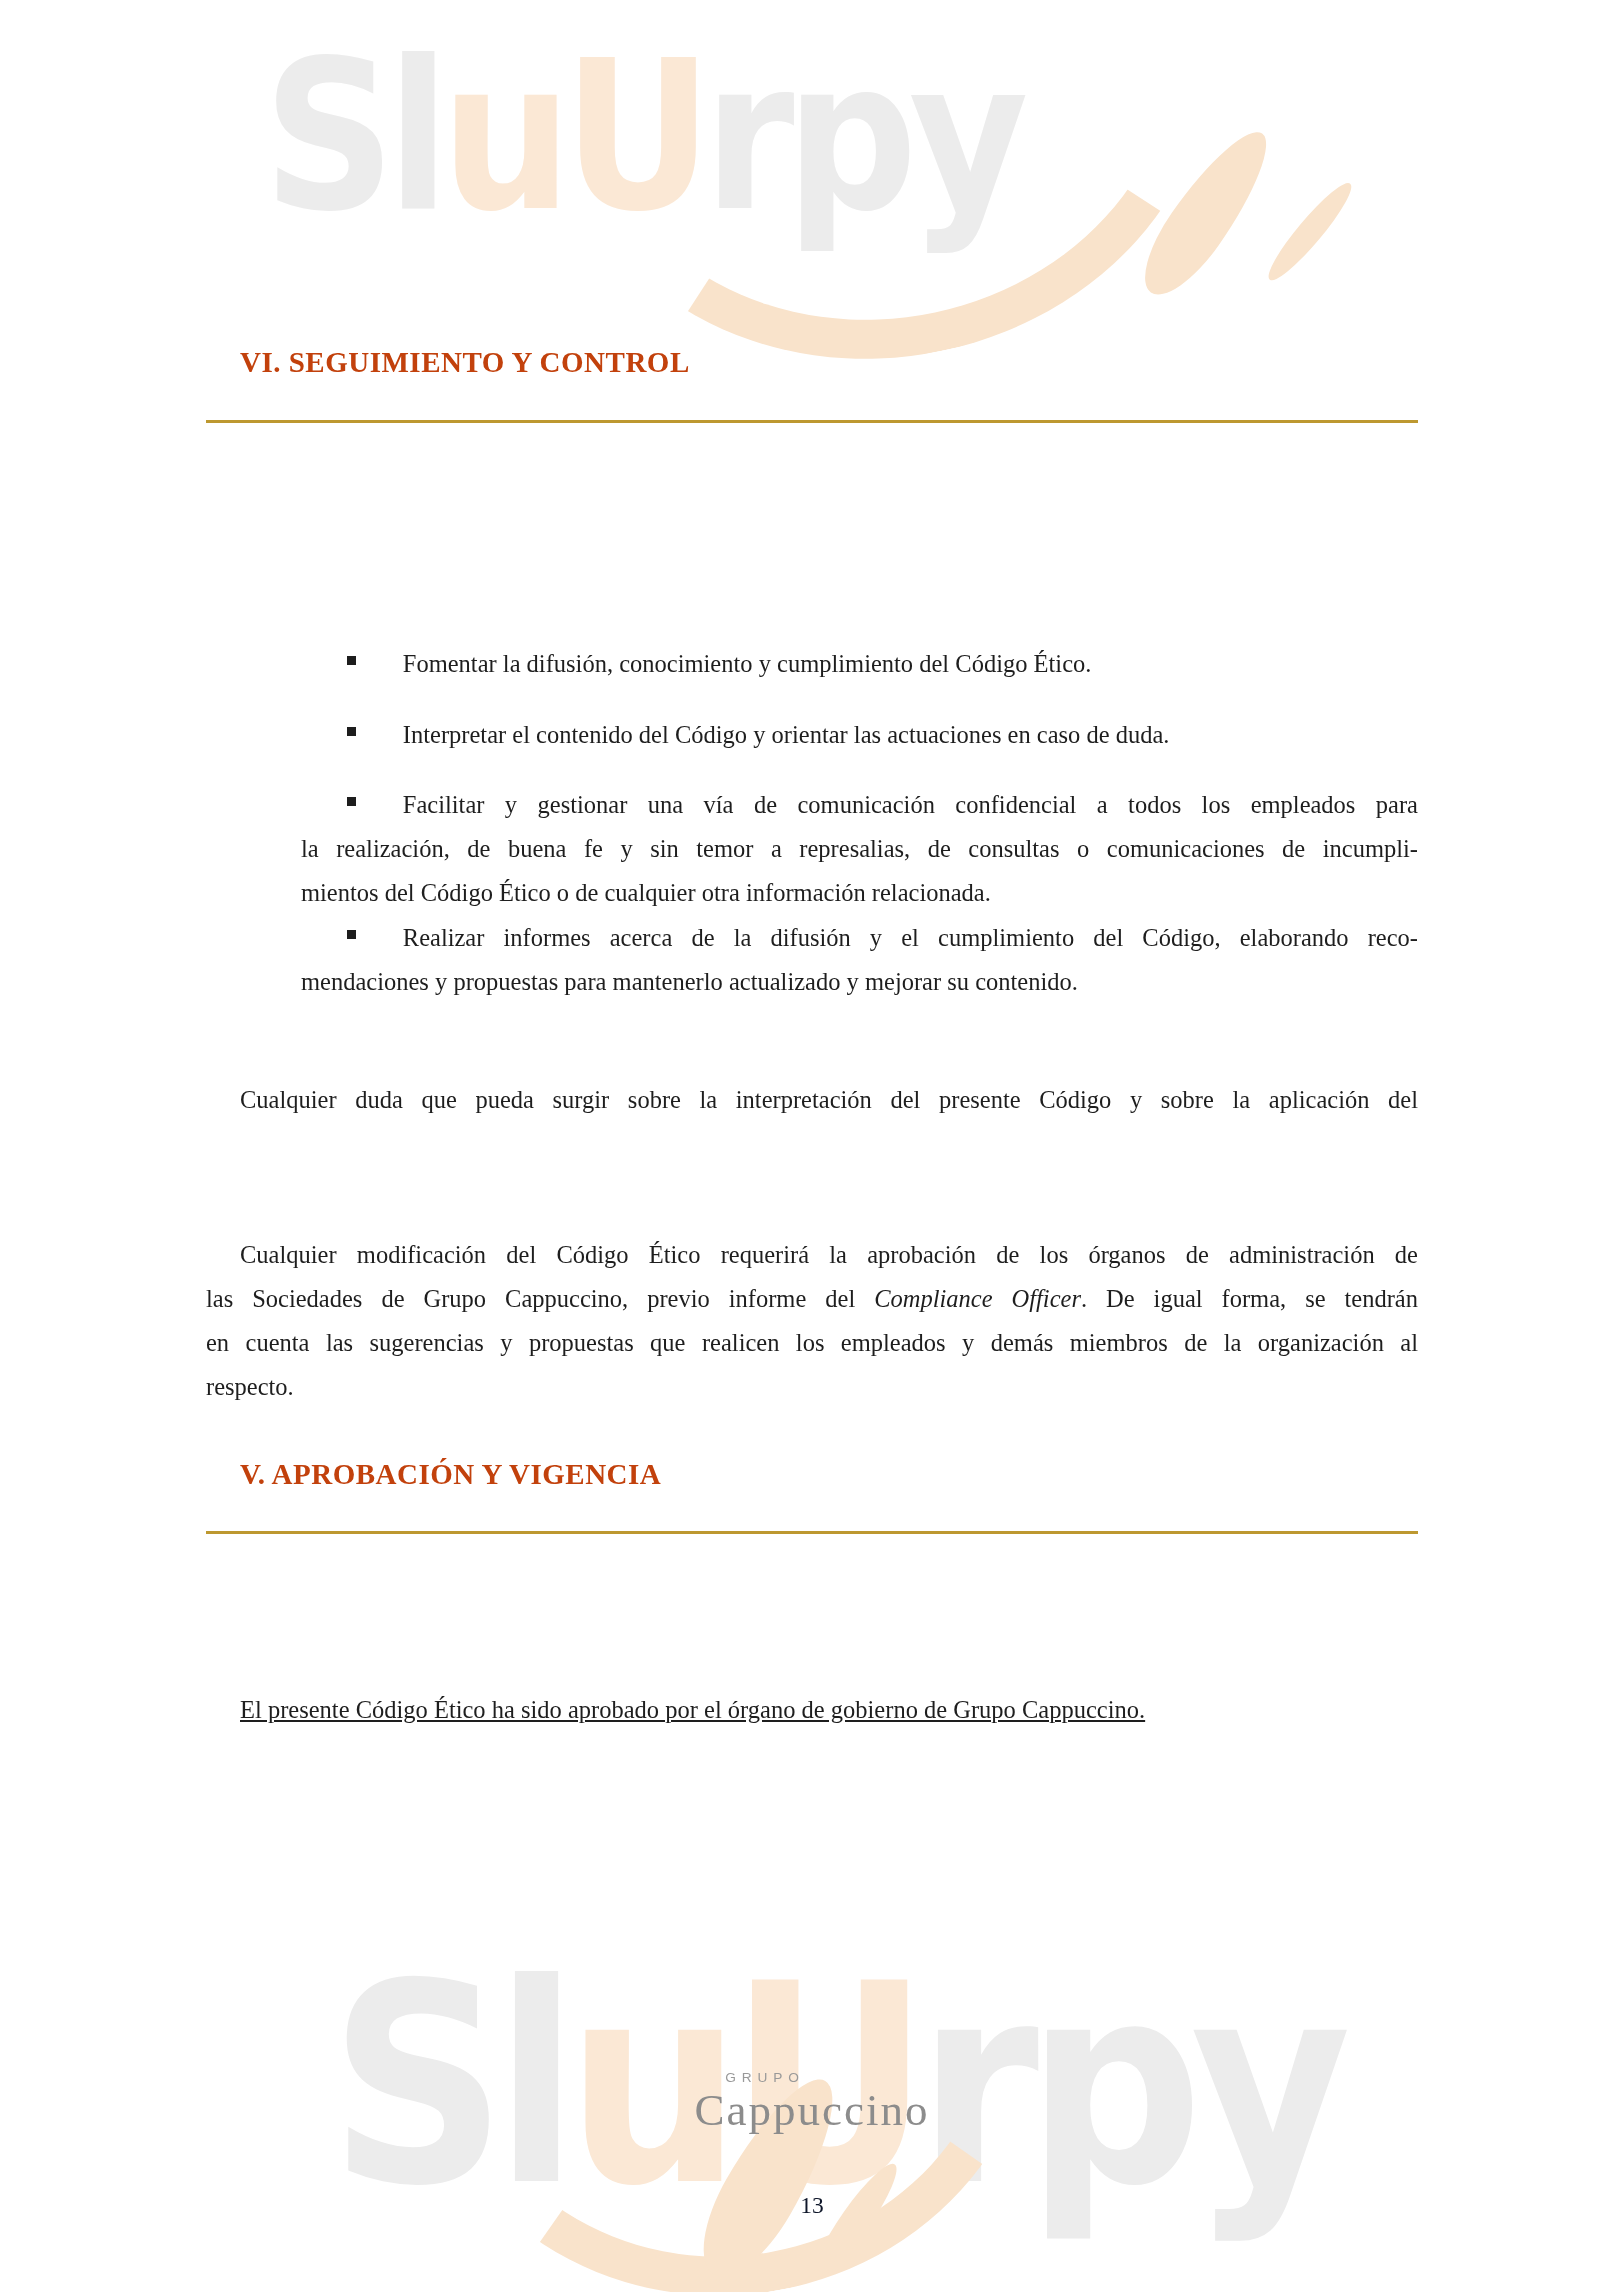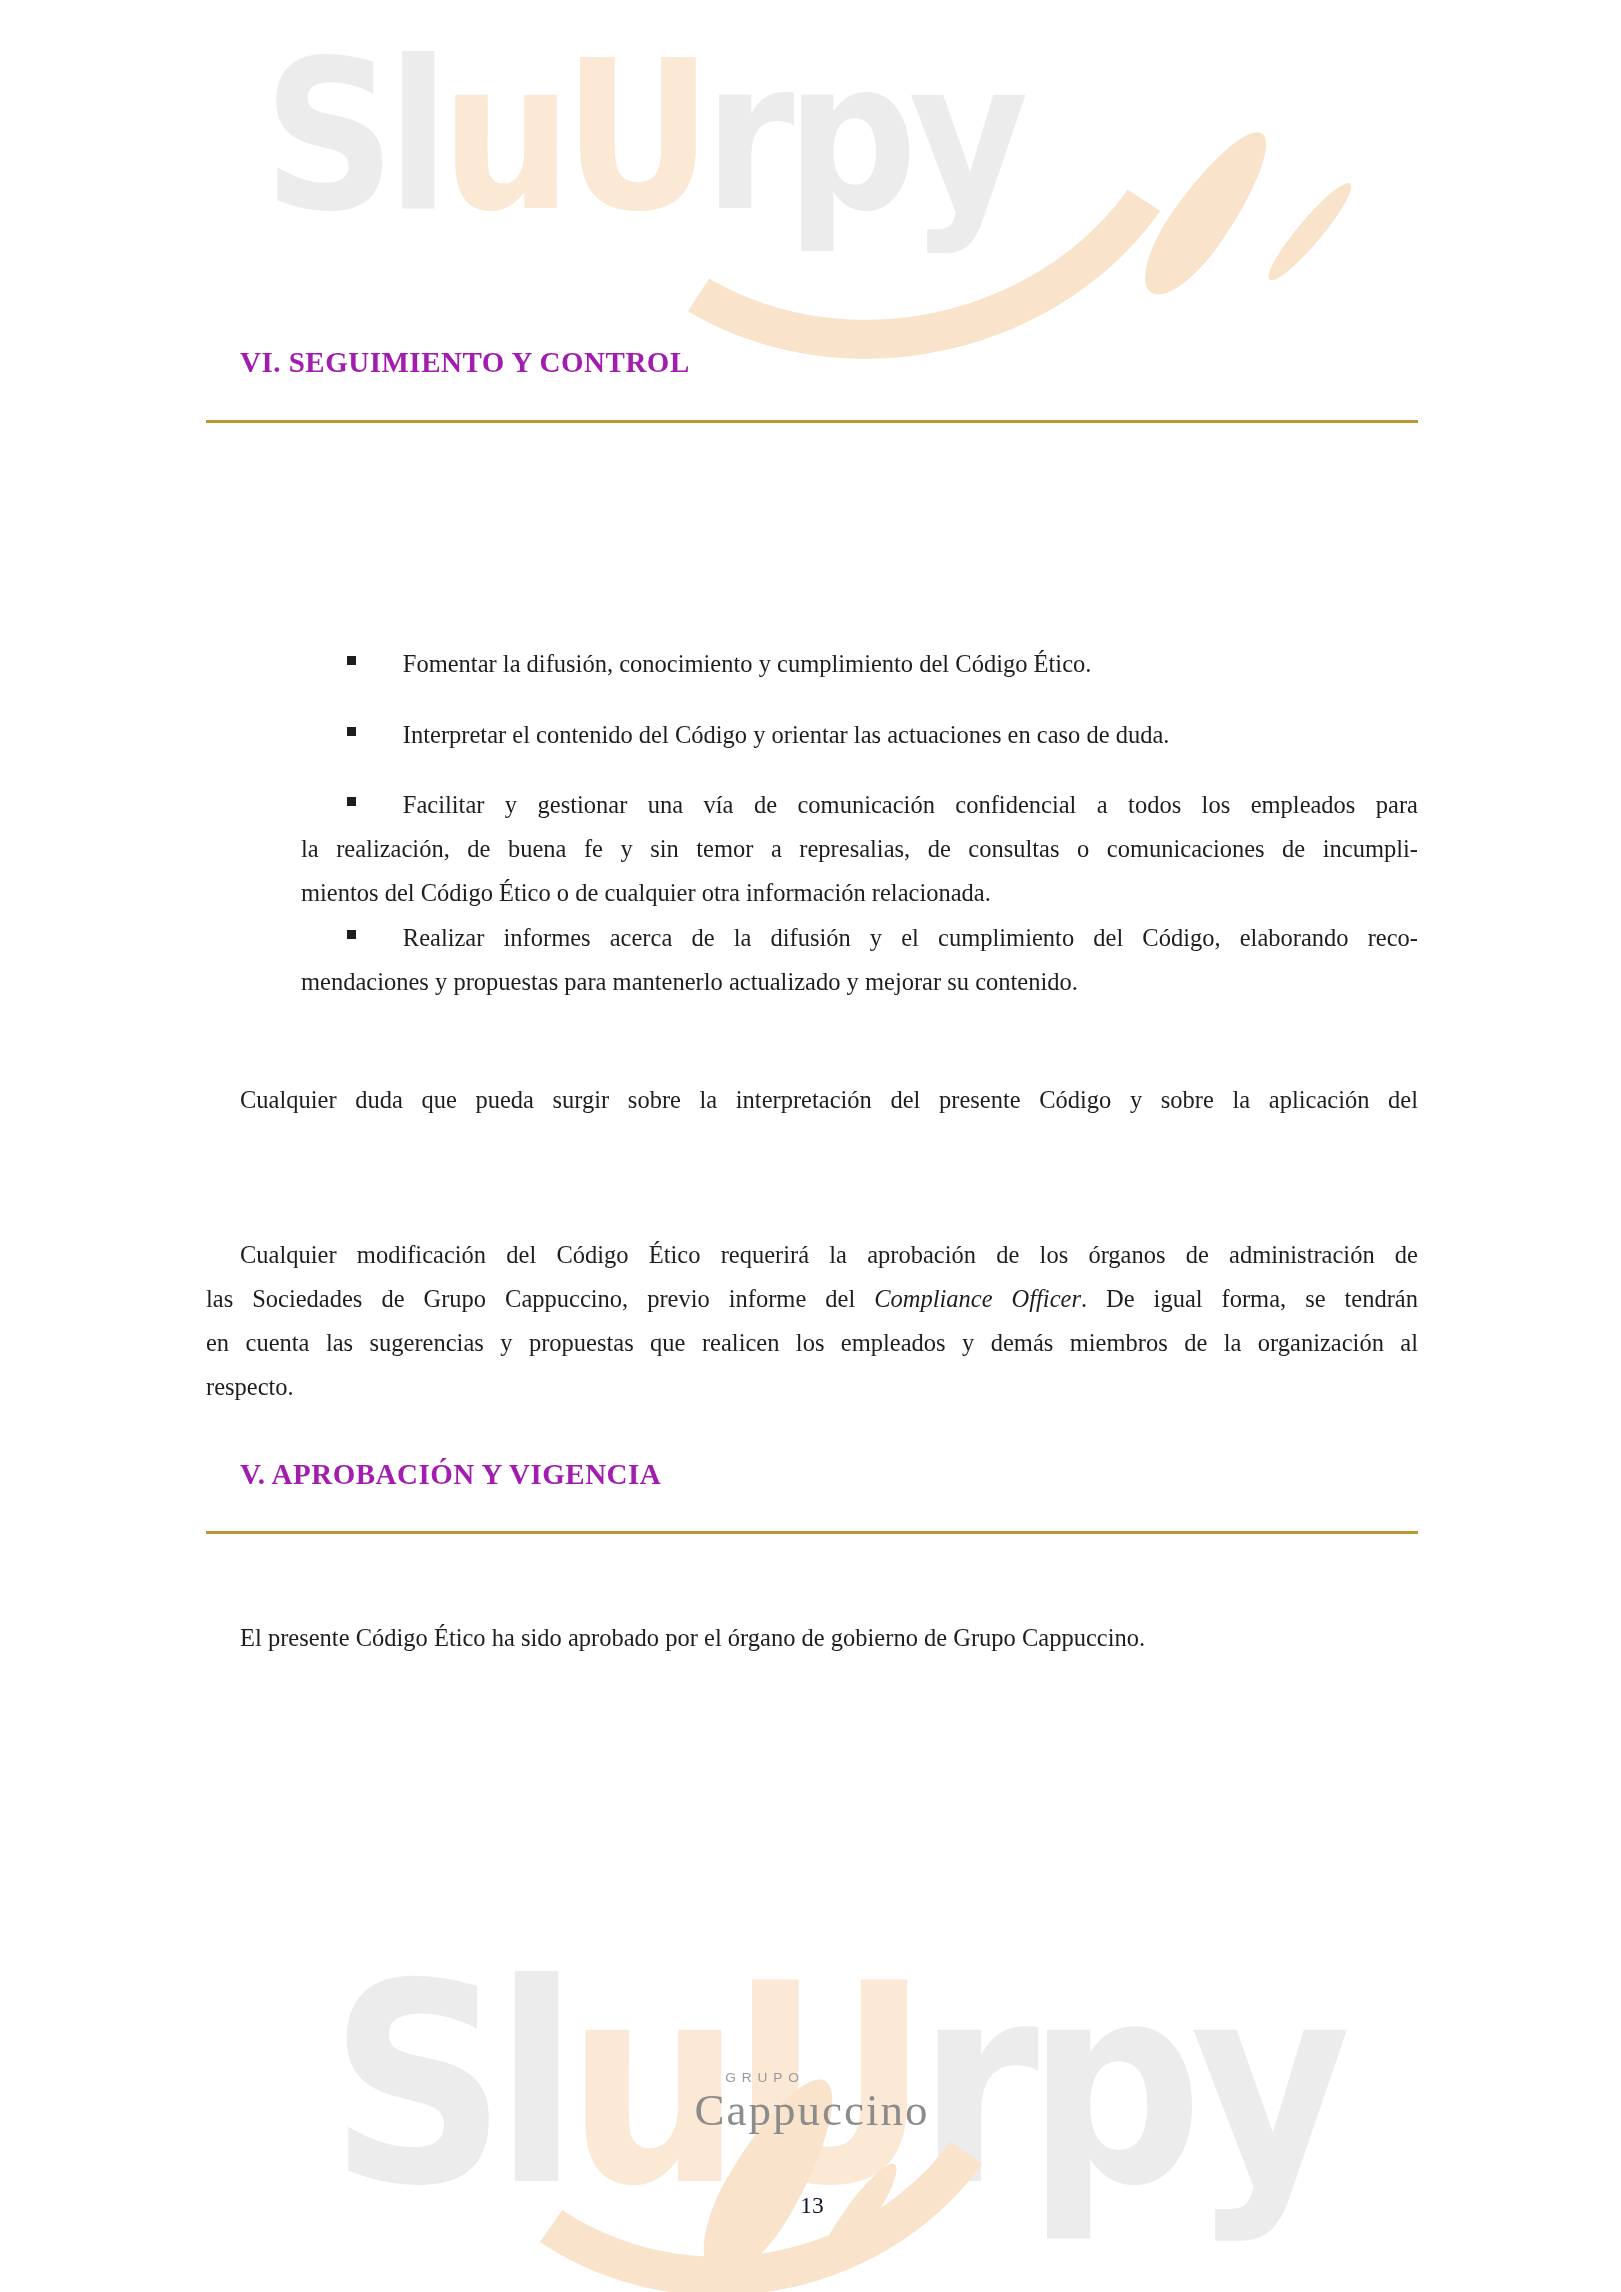--- a/index.html
+++ b/index.html
@@ -33,38 +33,38 @@
   }
   .tongue-top   { width:57px;  height:194px; left:1178px; top:116px;  transform:rotate(35deg); }
   .stroke-top   { width:23.5px;  height:125px; left:1298px; top:169px;  transform:rotate(40deg); border-radius:50%; }
   .tongue-bot   { width:73px;  height:223px; left:733px;  top:2066px; transform:rotate(30deg); }
   .stroke-bot   { width:29px;  height:137px; left:841px;  top:2152px; transform:rotate(35deg); border-radius:50%; }
 
   
   .block { position:absolute; left:206px; width:1212px; z-index:2; }
   .heading {
     font-weight:bold; font-size:29px; line-height:35px;
-    color:#a21caf; padding-left:34px; letter-spacing:0.5px;
+    color:#c2410c; padding-left:34px; letter-spacing:0.5px;
   }
   .h-vi { top:345px; }
   .h-v  { top:1457px; }
   .rule { height:2.9px; background:#bd9830; }
   .rule-1 { top:420px; }
   .rule-2 { top:1531px; }
 
   .para  { font-size:24.5px; }
   .line  { line-height:44px; }
   .j     { text-align:justify; text-align-last:justify; }
   .it    { font-style:italic; }
   .para .line.first { text-indent:34px; }
 
   .p-intro      { top:490px; }
   .p-duda       { top:1078px; }
   .p-mod        { top:1233px; }
-  .p-aprobado   { top:1616px; }
+  .p-aprobado   { top:1688px;text-decoration:underline; }
 
   .bullets { top:642px; left:301px; width:1117px; font-size:24.5px; }
   .bullet-item { margin-bottom:26.5px; }
   .bullet-item:nth-child(3) { margin-bottom:1px; }
   .bullet-marker {
     display:inline-block; width:8.8px; height:8.8px; background:#1d1d1d;
     margin-left:46px; margin-right:47px; vertical-align:6.9px;
   }
 
   

